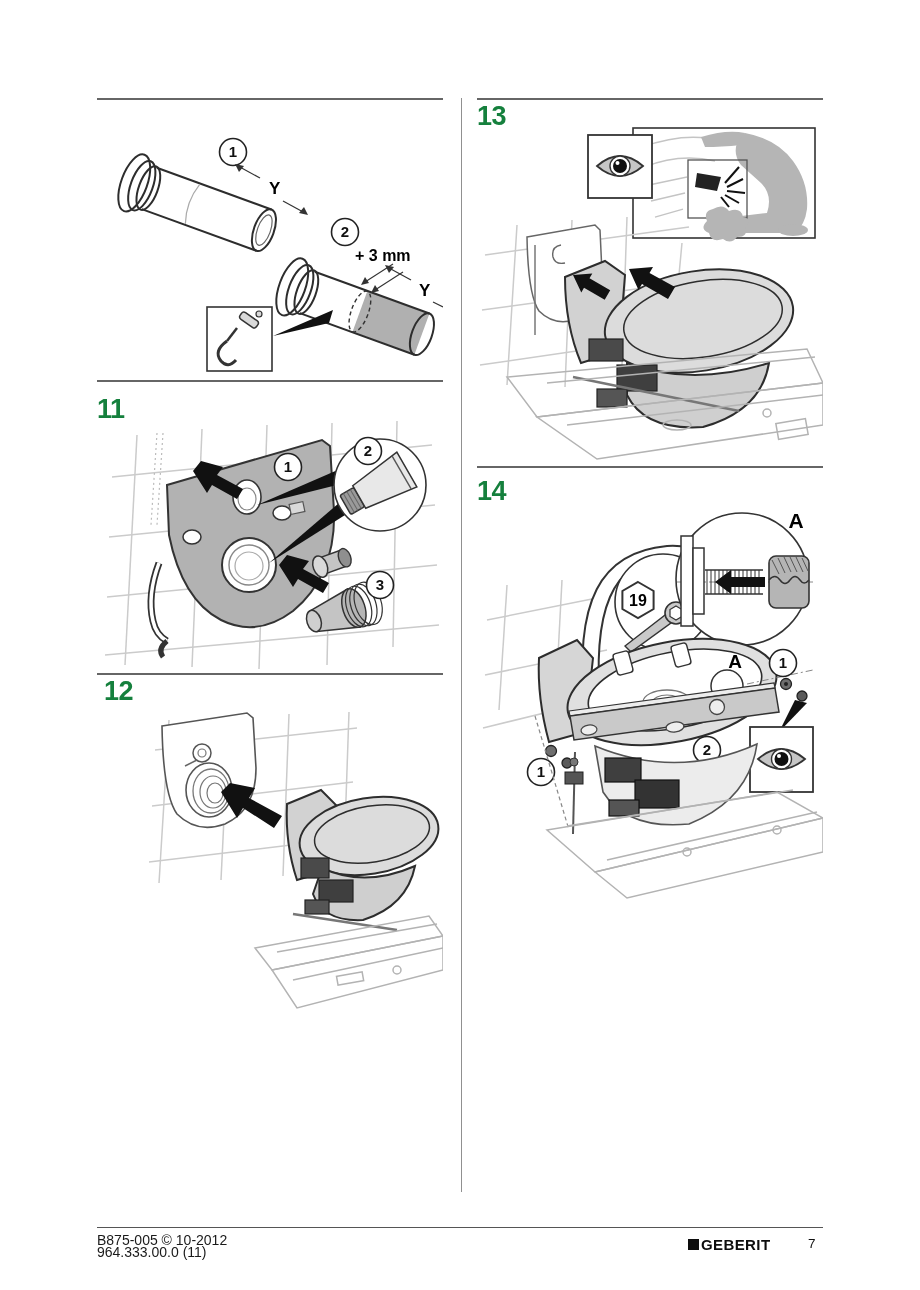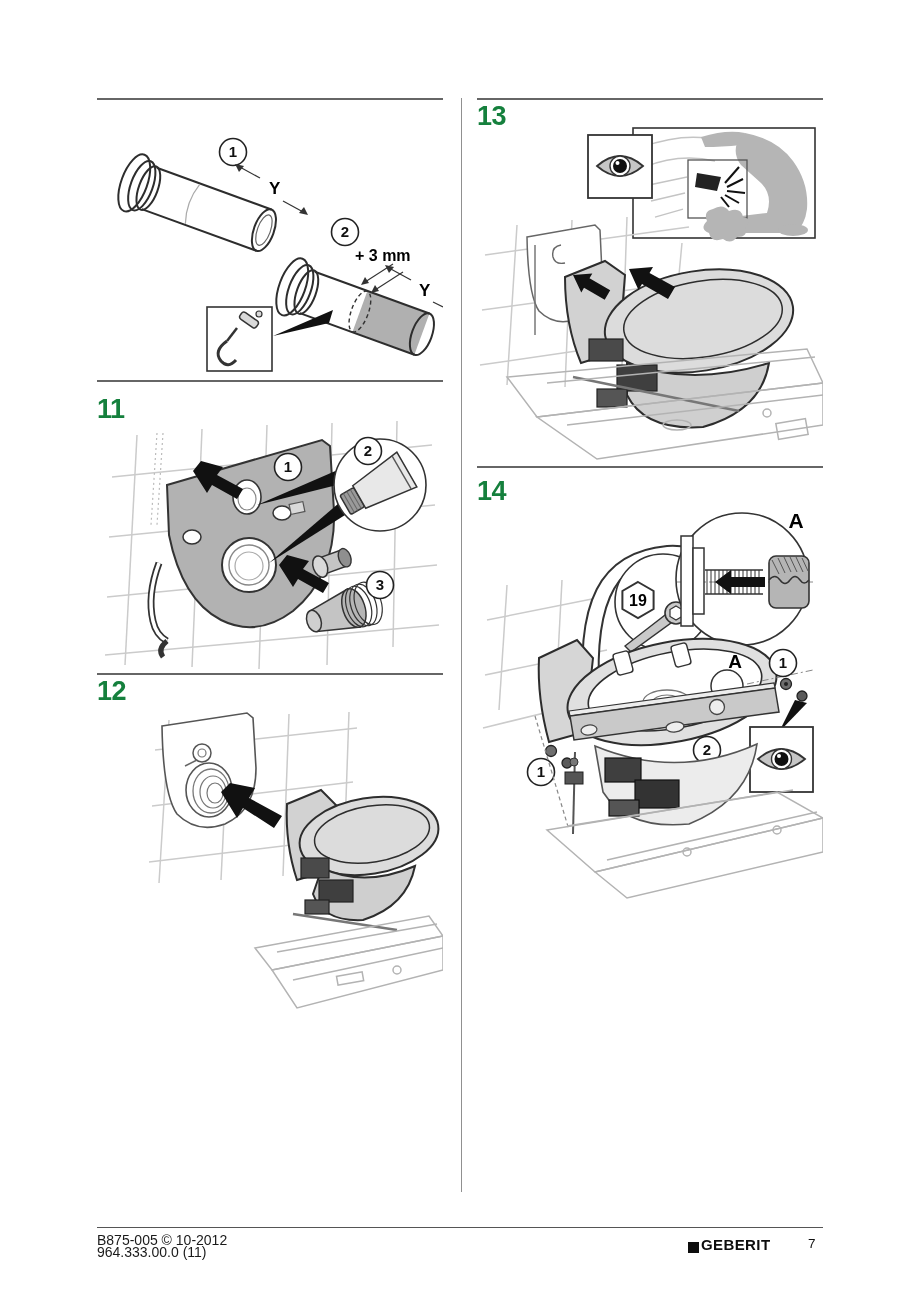--- a/index.html
+++ b/index.html
@@ -156,21 +156,21 @@
       <ellipse cx="216" cy="196" rx="7" ry="11" fill="#cfcfcf" stroke="#333" stroke-width="1.5"></ellipse>
       <ellipse cx="258" cy="196" rx="11" ry="20" fill="#b5b5b5" stroke="#333" stroke-width="1.5"></ellipse>
       <ellipse cx="263" cy="196" rx="12" ry="21" fill="none" stroke="#333" stroke-width="1.2"></ellipse>
       <ellipse cx="268" cy="196" rx="12.5" ry="21.5" fill="none" stroke="#333" stroke-width="1.2"></ellipse>
       <ellipse cx="273" cy="196" rx="13" ry="22" fill="none" stroke="#333" stroke-width="1.2"></ellipse>
     </g>
     <circle cx="283" cy="170" r="13.5" class="co"></circle>
     <text x="283" y="175" class="cot">3</text>
   </svg>
 
-  <div class="step-num" style="left:97px;top:676px;text-align:right;">12</div>
+  <div class="step-num" style="left:104px;top:676px;text-align:right;">12</div>
   <svg class="illus" style="left:97px;top:708px;" width="346" height="312" viewBox="0 0 346 312">
     <g>
       <line x1="72" y1="12" x2="62" y2="175" class="tile"></line>
       <line x1="132" y1="8" x2="124" y2="172" class="tile"></line>
       <line x1="192" y1="6" x2="186" y2="168" class="tile"></line>
       <line x1="252" y1="4" x2="248" y2="120" class="tile"></line>
       <line x1="58" y1="42" x2="260" y2="20" class="tile"></line>
       <line x1="55" y1="98" x2="256" y2="74" class="tile"></line>
       <line x1="52" y1="154" x2="252" y2="130" class="tile"></line>
     </g>
@@ -412,19 +412,19 @@
       <circle cx="300" cy="330" r="4" class="card"></circle>
       <circle cx="210" cy="352" r="4" class="card"></circle>
     </g>
   </svg>
 
   <div class="footer-rule" style="left:97px;top:1227px;width:726px;"></div>
   <div class="footer-left" style="left:97px;top:1234px;">
     <div>B875-005 © 10-2012</div>
     <div>964.333.00.0 (11)</div>
   </div>
-  <div class="brand" style="left:688px;top:1236px;align-items:flex-end;">
+  <div class="brand" style="left:688px;top:1236px;">
     <span class="mark"></span>
     <span class="word">GEBERIT</span>
   </div>
   <div class="page-num" style="left:808px;top:1236px;">7</div>
 
 </div>
 
 </body></html>

